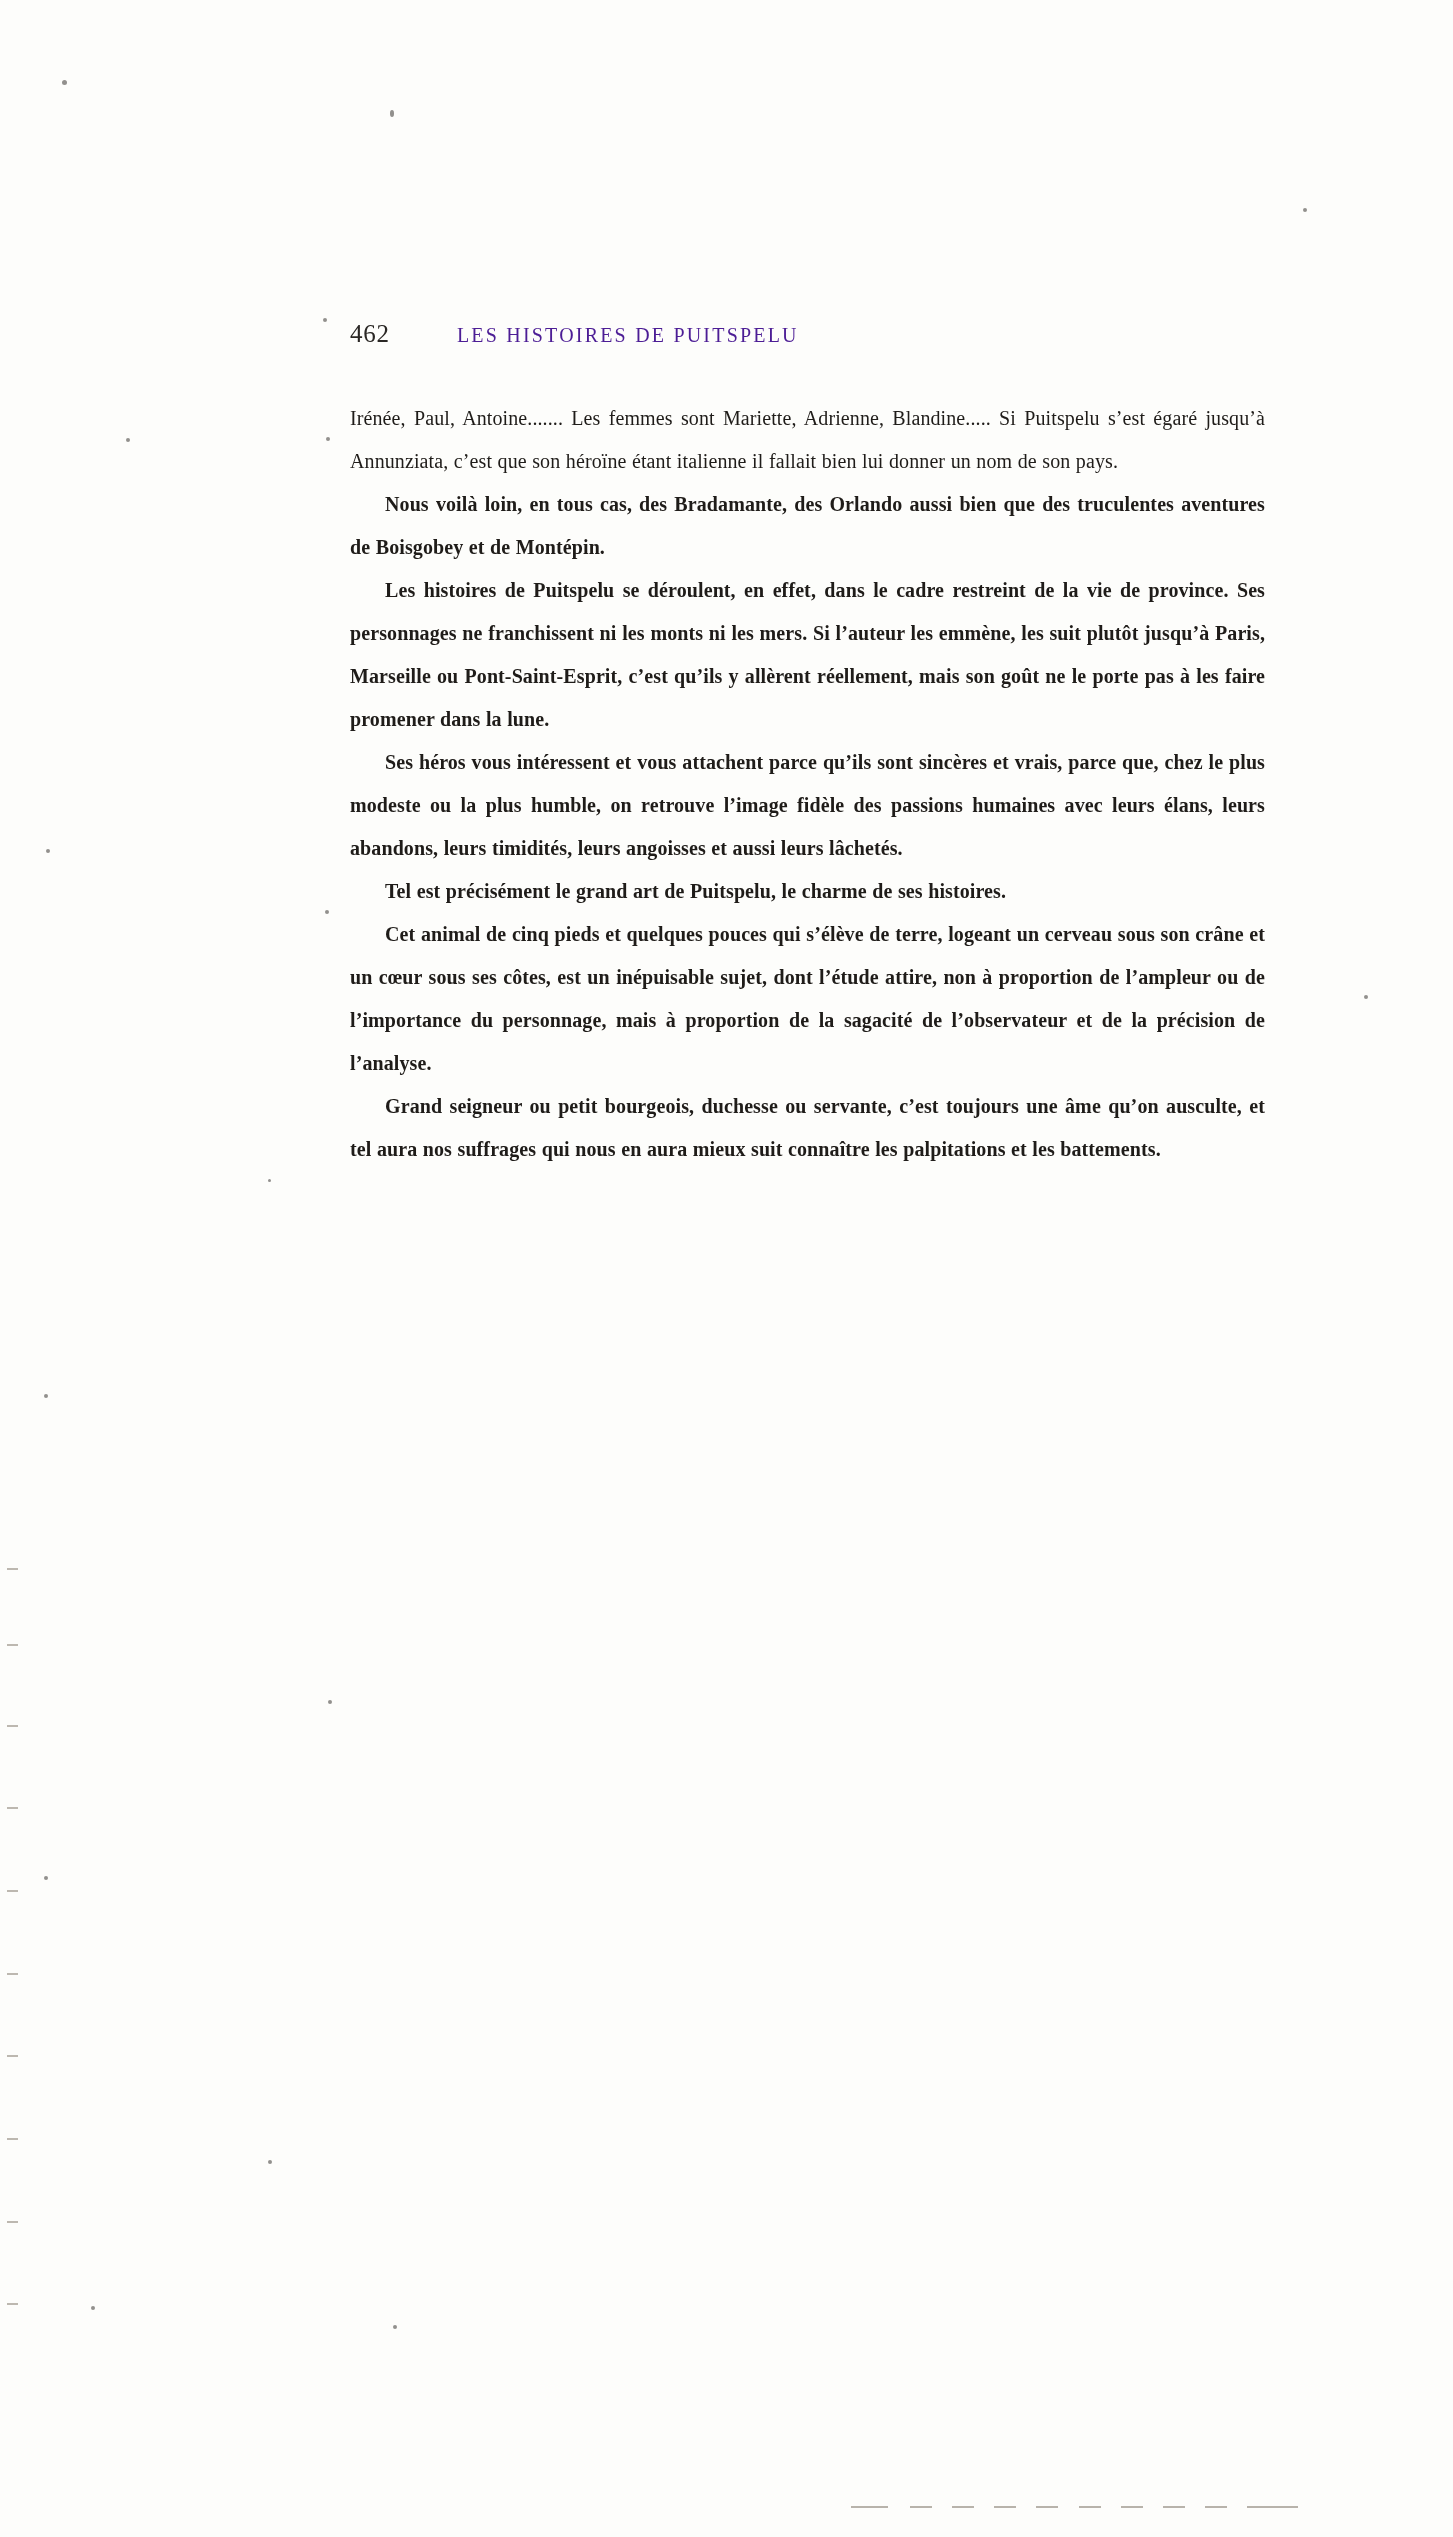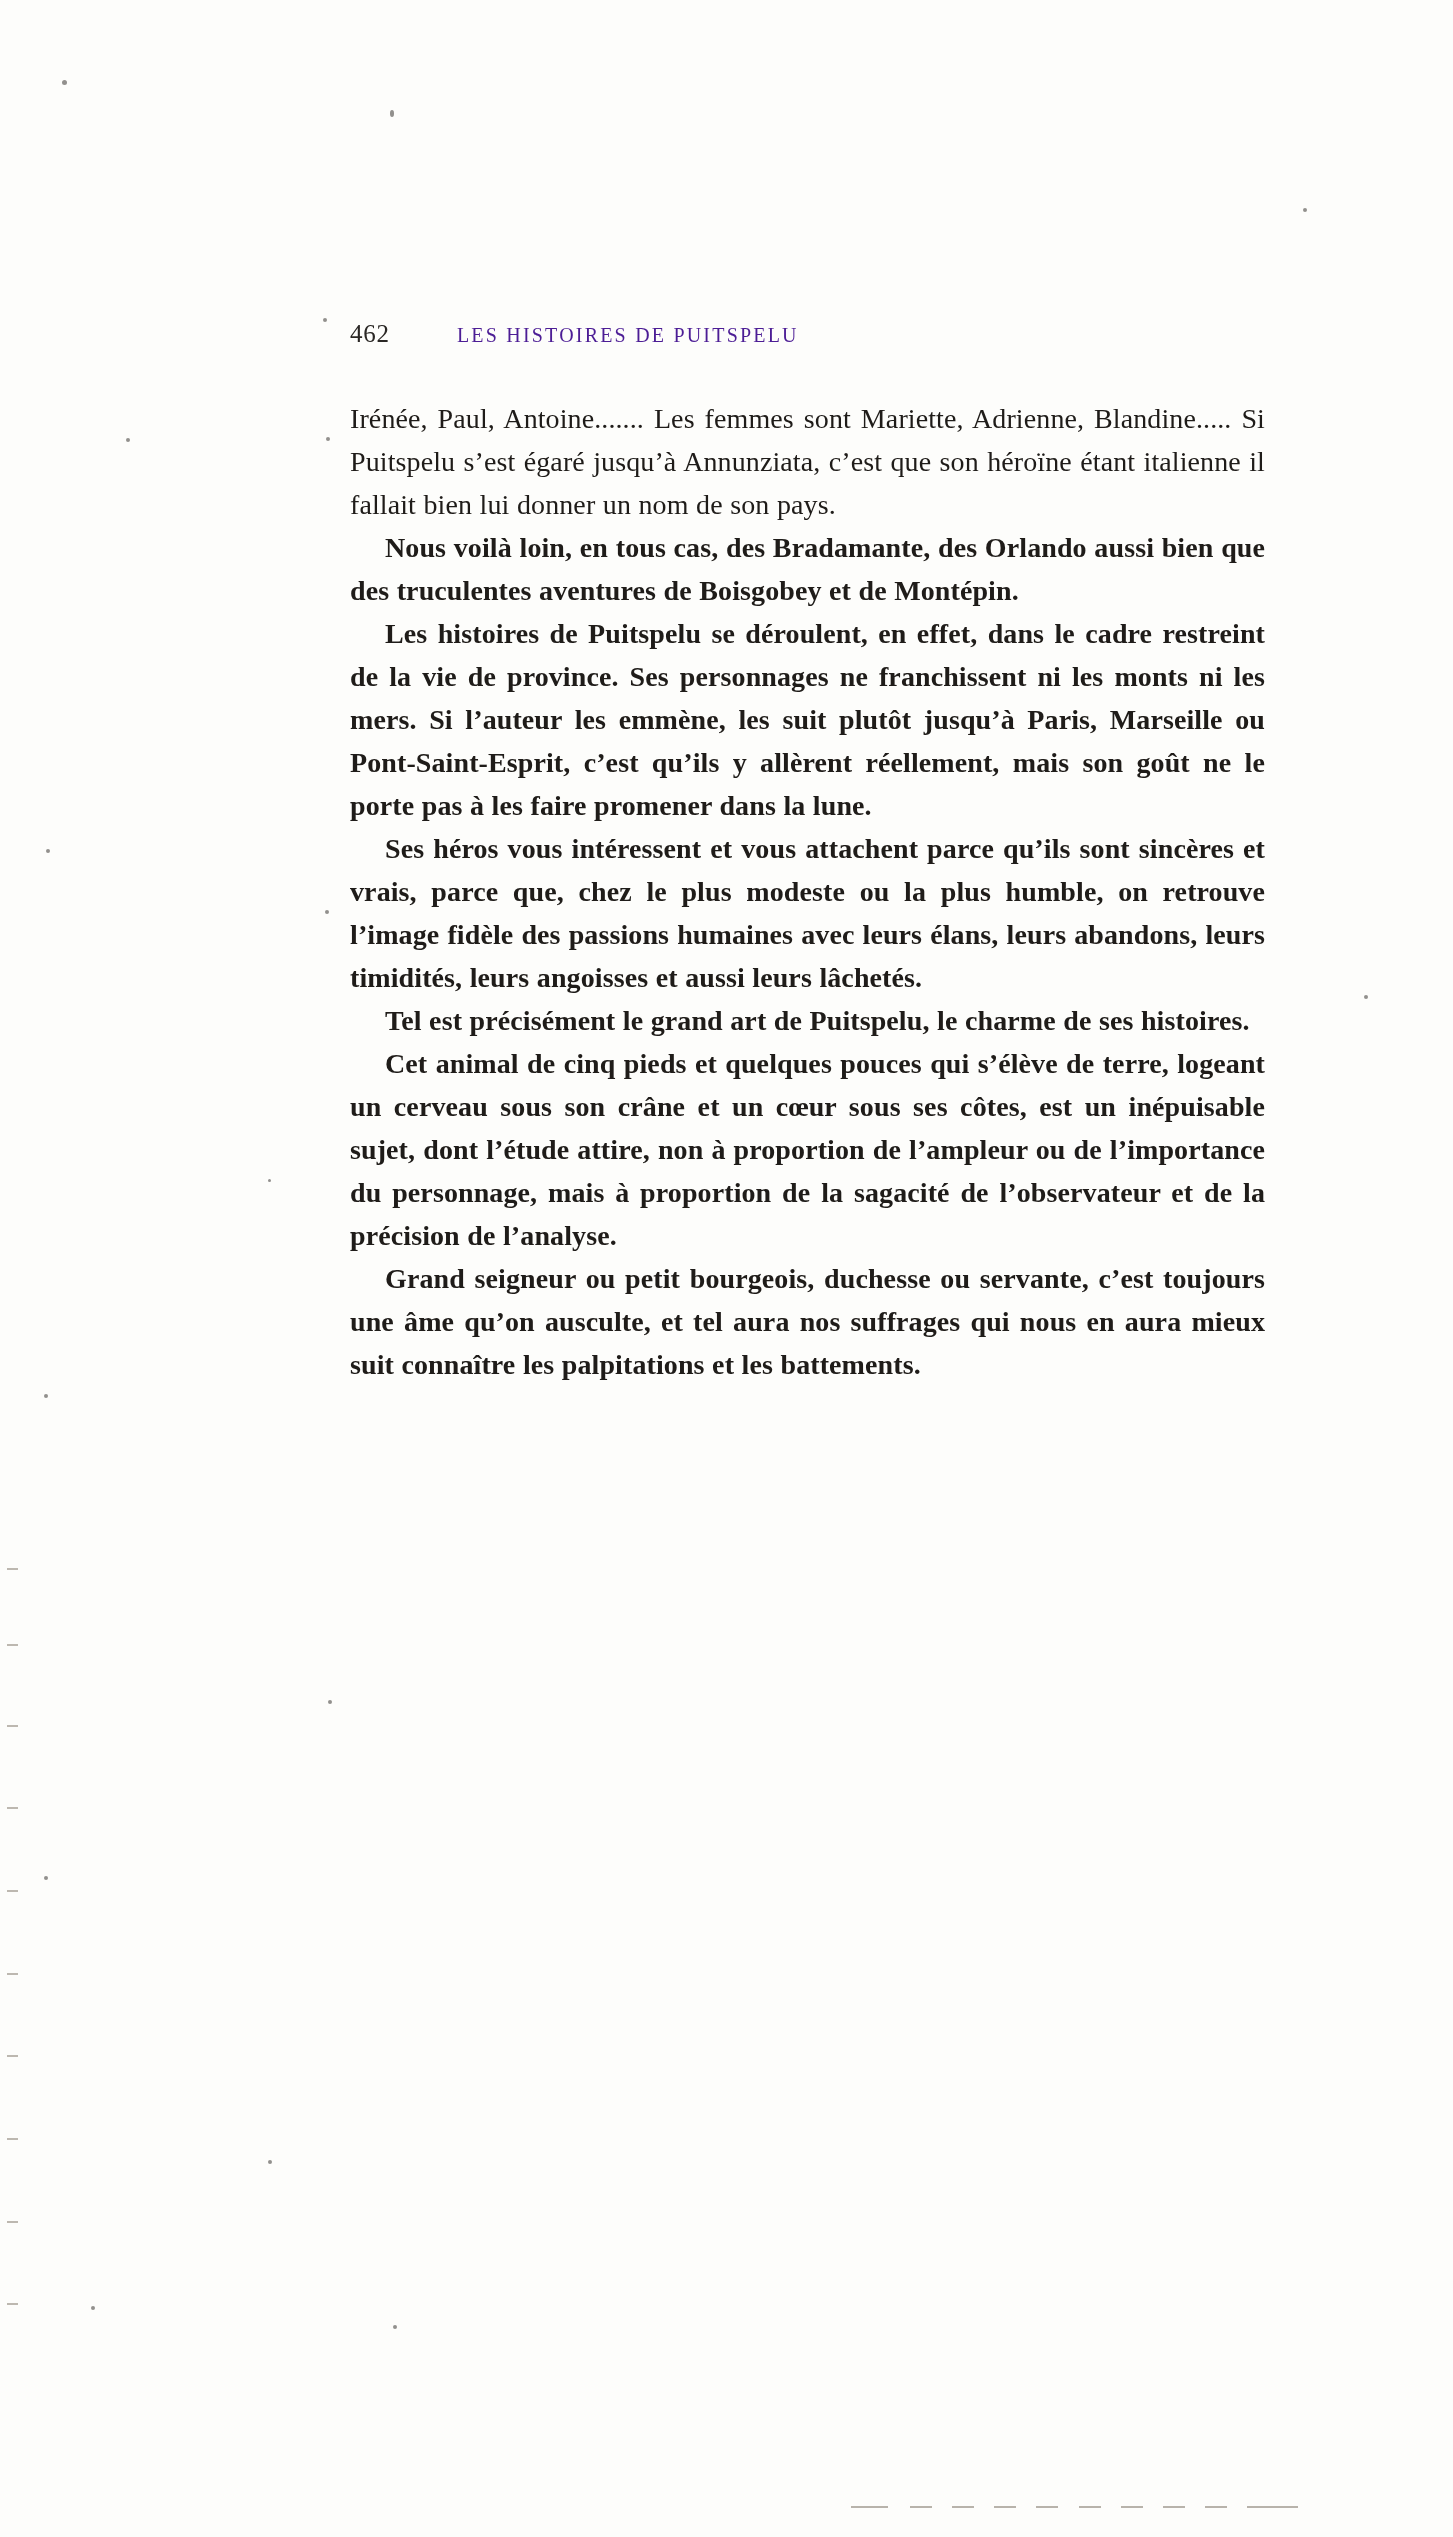--- a/index.html
+++ b/index.html
@@ -47,21 +47,21 @@
   .running-head {
     font-family: "Liberation Serif", serif;
     font-size: 20px;
     letter-spacing: 2.2px;
     color: #4c1d95;
     text-transform: uppercase;
   }
 
   p.para {
     margin: 0;
-    font-size: 28px;
+    font-size: 20px;
     line-height: 43px;
     text-align: justify;
     text-justify: inter-word;
     color: #1f1c19;
     letter-spacing: 0.1px;
     word-spacing: 0.4px;
   }
   p.para + p.para {
     margin-top: 0px;
     font-weight: bold;

